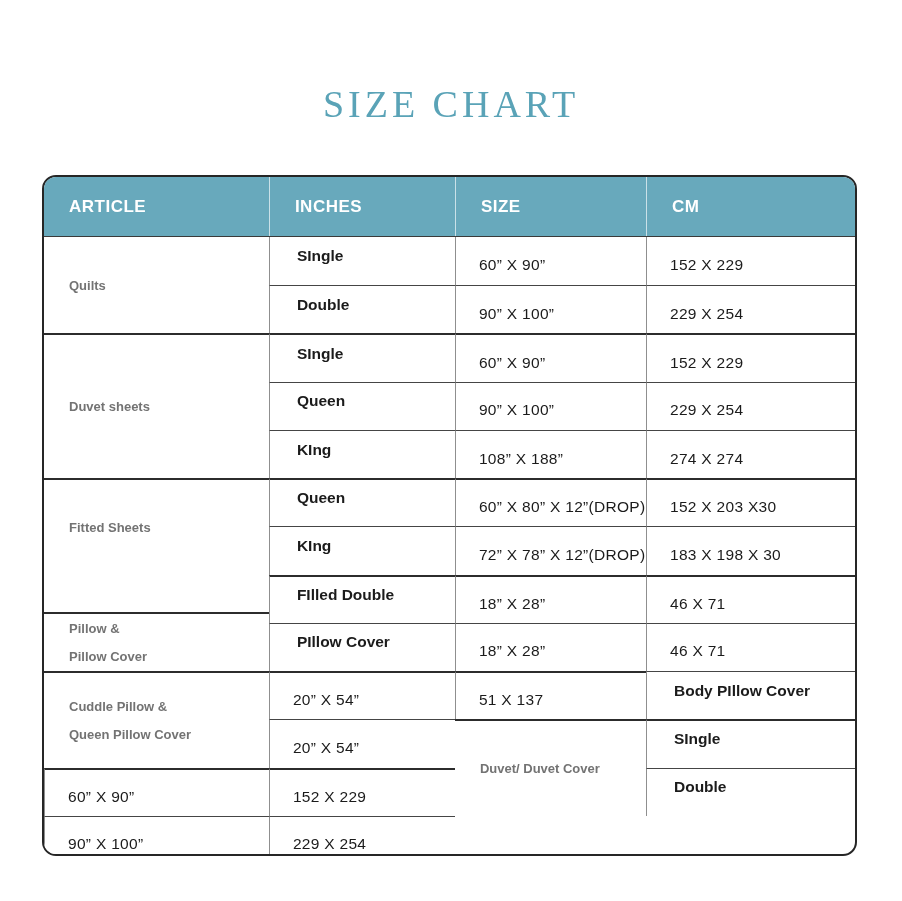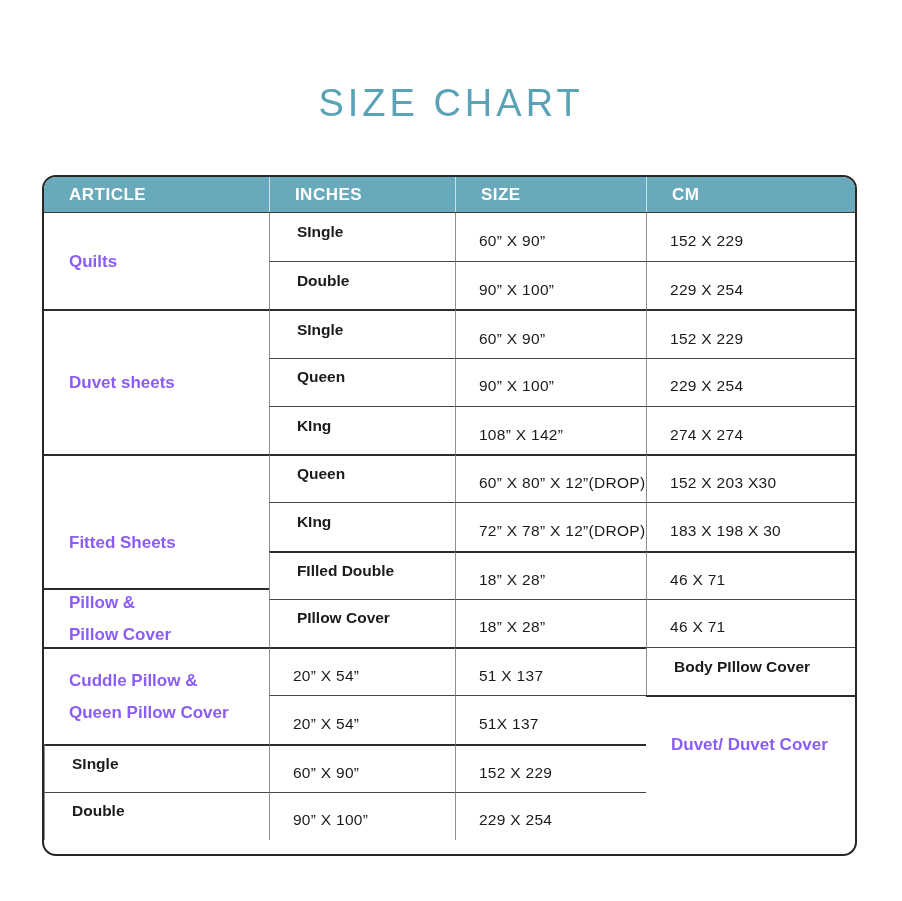--- a/index.html
+++ b/index.html
@@ -7,39 +7,39 @@
     width:902px;height:901px;
     background:#ffffff;
     font-family:"Liberation Sans", sans-serif;
     position:relative;
     overflow:hidden;
   }
   .page-title{
     margin:0;
     padding-top:82px;
     text-align:center;
-    font-family:Liberation Sans, sans-serif;
+    font-family:Liberation Serif, serif;
     font-weight:500;
     font-size:38px;
     letter-spacing:4px;
     color:#5aa3b7;
   }
   .table-wrap{
     position:absolute;
     left:42px; top:175px;
     width:815px; height:681px;
     border:2px solid #262626;
     border-radius:14px;
     overflow:hidden;
     box-sizing:border-box;
     background:#ffffff;
   }
   .thead{
     display:flex;
-    height:36px;
+    height:60px;
     background:#68a9bc;
     border-bottom:1.5px solid #3a3a3a;
     box-sizing:border-box;
   }
   .th{
     display:flex;
     align-items:center;
     padding-left:25px;
     color:#ffffff;
     font-weight:bold;
@@ -76,23 +76,23 @@
   }
   .cell.inches, .cell.cm{
     padding-top:8px;
     padding-left:23px;
     letter-spacing:0.3px;
   }
   .cell.article{
     flex-direction:column;
     align-items:flex-start;
     justify-content:center;
-    color:#8b5cf6;
+    color:#737373;
     font-weight:bold;
-    font-size:17px;
+    font-size:13px;
   }
   .article-line{line-height:1.0;}
   .article-line + .article-line{margin-top:15px;}
   .group-start{border-top:2px solid #2c2c2c;}
   .row-div{border-top:1.5px solid #454545;}
 </style>
 </head>
 <body>
 
 <h1 class="page-title">SIZE CHART</h1>
@@ -117,23 +117,23 @@
       <div class="cell article group-start" style="grid-row: span 3;">
         <div class="article-line">Duvet sheets</div>
       </div>
       <div class="cell size group-start">SIngle</div>
       <div class="cell inches group-start">60” X 90”</div>
       <div class="cell cm group-start">152 X 229</div>
       <div class="cell size row-div">Queen</div>
       <div class="cell inches row-div">90” X 100”</div>
       <div class="cell cm row-div">229 X 254</div>
       <div class="cell size row-div">KIng</div>
-      <div class="cell inches row-div">108” X 142”</div>
+      <div class="cell inches row-div">108” X 188”</div>
       <div class="cell cm row-div">274 X 274</div>
-      <div class="cell article group-start" style="grid-row: span 2; justify-content: flex-end;">
+      <div class="cell article group-start" style="grid-row: span 2;">
         <div class="article-line">Fitted Sheets</div>
       </div>
       <div class="cell size group-start">Queen</div>
       <div class="cell inches group-start">60” X 80” X 12”(DROP)</div>
       <div class="cell cm group-start">152 X 203 X30</div>
       <div class="cell size row-div">KIng</div>
       <div class="cell inches row-div">72” X 78” X 12”(DROP)</div>
       <div class="cell cm row-div">183 X 198 X 30</div>
       <div class="cell article group-start" style="grid-row: span 2; margin-top: 37px;">
         <div class="article-line">Pillow &amp;</div>
@@ -146,21 +146,20 @@
       <div class="cell inches row-div">18” X 28”</div>
       <div class="cell cm row-div">46 X 71</div>
       <div class="cell article group-start" style="grid-row: span 2;">
         <div class="article-line">Cuddle Pillow &amp;</div>
         <div class="article-line">Queen Pillow Cover</div>
       </div>
       <div class="cell inches group-start">20” X 54”</div>
       <div class="cell cm group-start">51 X 137</div>
       <div class="cell size row-div">Body PIllow Cover</div>
       <div class="cell inches row-div">20” X 54”</div>
-      <div class="cell cm row-div">51X 137</div>
       <div class="cell article group-start" style="grid-row: span 2;">
         <div class="article-line">Duvet/ Duvet Cover</div>
       </div>
       <div class="cell size group-start">SIngle</div>
       <div class="cell inches group-start">60” X 90”</div>
       <div class="cell cm group-start">152 X 229</div>
       <div class="cell size row-div">Double</div>
       <div class="cell inches row-div">90” X 100”</div>
       <div class="cell cm row-div">229 X 254</div>
     </div>

